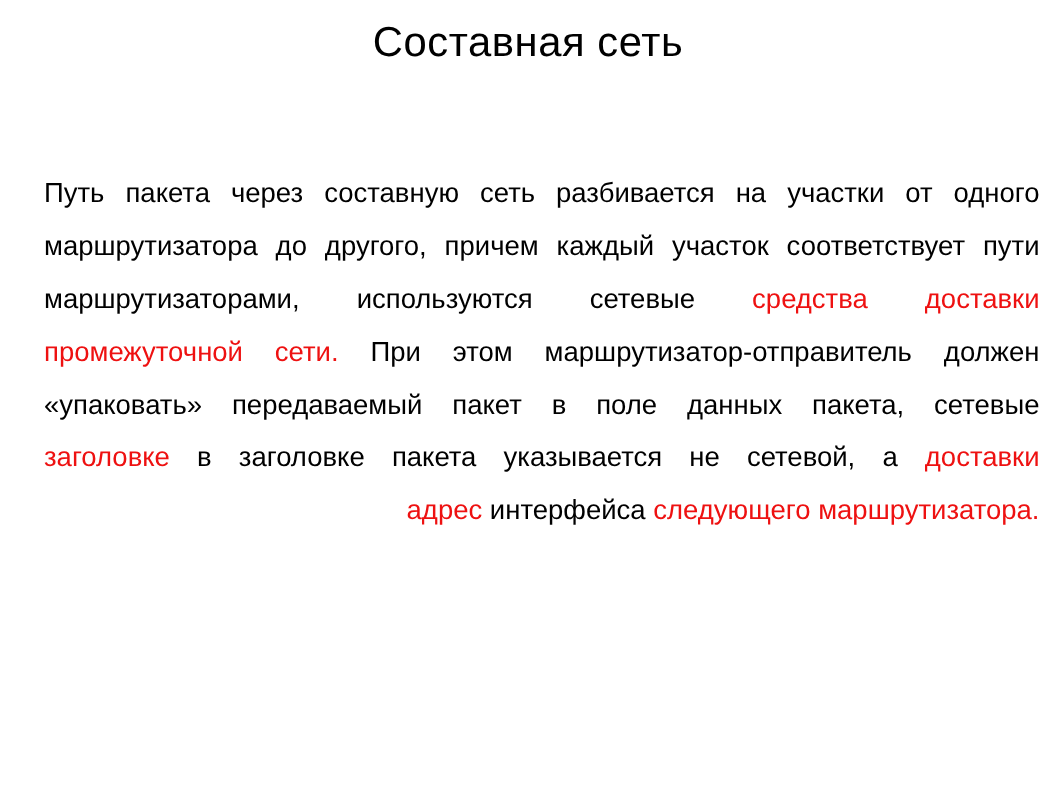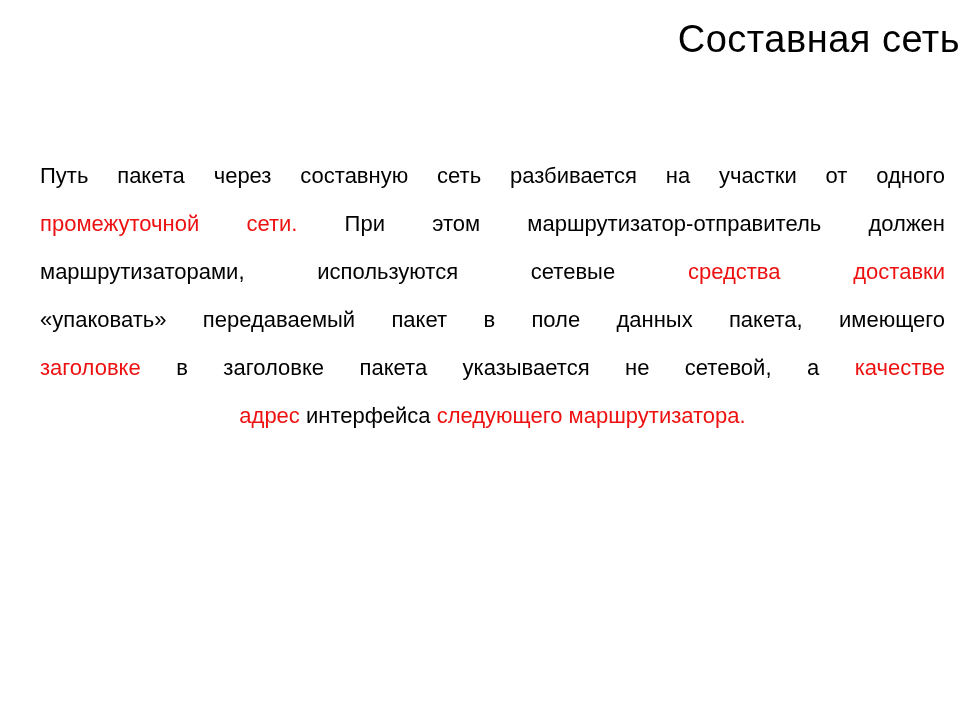--- a/index.html
+++ b/index.html
@@ -18,58 +18,59 @@
     position: relative;
     width: 960px;
     height: 720px;
     background: var(--bg);
   }
   .title {
     position: absolute;
     top: 18px;
     left: 0;
     width: 100%;
-    text-align: right;
+    text-align: center;
     font-size: 38px;
     font-weight: 400;
     color: var(--text);
     letter-spacing: 0.5px;
   }
   .body-text {
     position: absolute;
     top: 152px;
     left: 40px;
     width: 905px;
-    font-size: 22px;
+    font-size: 25px;
     color: var(--text);
   }
   .line {
     height: 48px;
     line-height: 48px;
     text-align: justify;
     white-space: normal;
     overflow: visible;
   }
   
   .line::after {
     content: "";
     display: inline-block;
     width: 100%;
     height: 0;
   }
-  .line.last { text-align: center; }
+  .line.last { text-align: right; }
   .line.last::after { width: 0; }
   .red { color: var(--accent); }
 </style>
 </head>
 <body>
 
 <div class="slide">
   <h1 class="title">Составная сеть</h1>
   <div class="body-text">
       <div class="line"><span>Путь пакета через составную сеть разбивается на участки от одного</span></div>
+      <div class="line"><span>маршрутизатора до другого, причем каждый участок соответствует пути</span></div>
+      <div class="line"><span>маршрутизаторами, используются сетевые </span><span class="red">средства доставки</span></div>
       <div class="line"><span class="red">промежуточной сети.</span><span> При этом маршрутизатор-отправитель должен</span></div>
-      <div class="line"><span>маршрутизаторами, используются сетевые </span><span class="red">средства доставки</span></div>
-      <div class="line"><span>«упаковать» передаваемый пакет в поле данных пакета, имеющего</span></div>
-      <div class="line"><span class="red">заголовке</span><span> в заголовке пакета указывается не сетевой, а </span><span class="red">качестве</span></div>
+      <div class="line"><span>«упаковать» передаваемый пакет в поле данных пакета, сетевые</span></div>
+      <div class="line"><span class="red">заголовке</span><span> в заголовке пакета указывается не сетевой, а </span><span class="red">доставки</span></div>
       <div class="line last"><span class="red">адрес</span><span> интерфейса </span><span class="red">следующего маршрутизатора.</span></div>
     </div>
 </div>
 
 </body></html>

